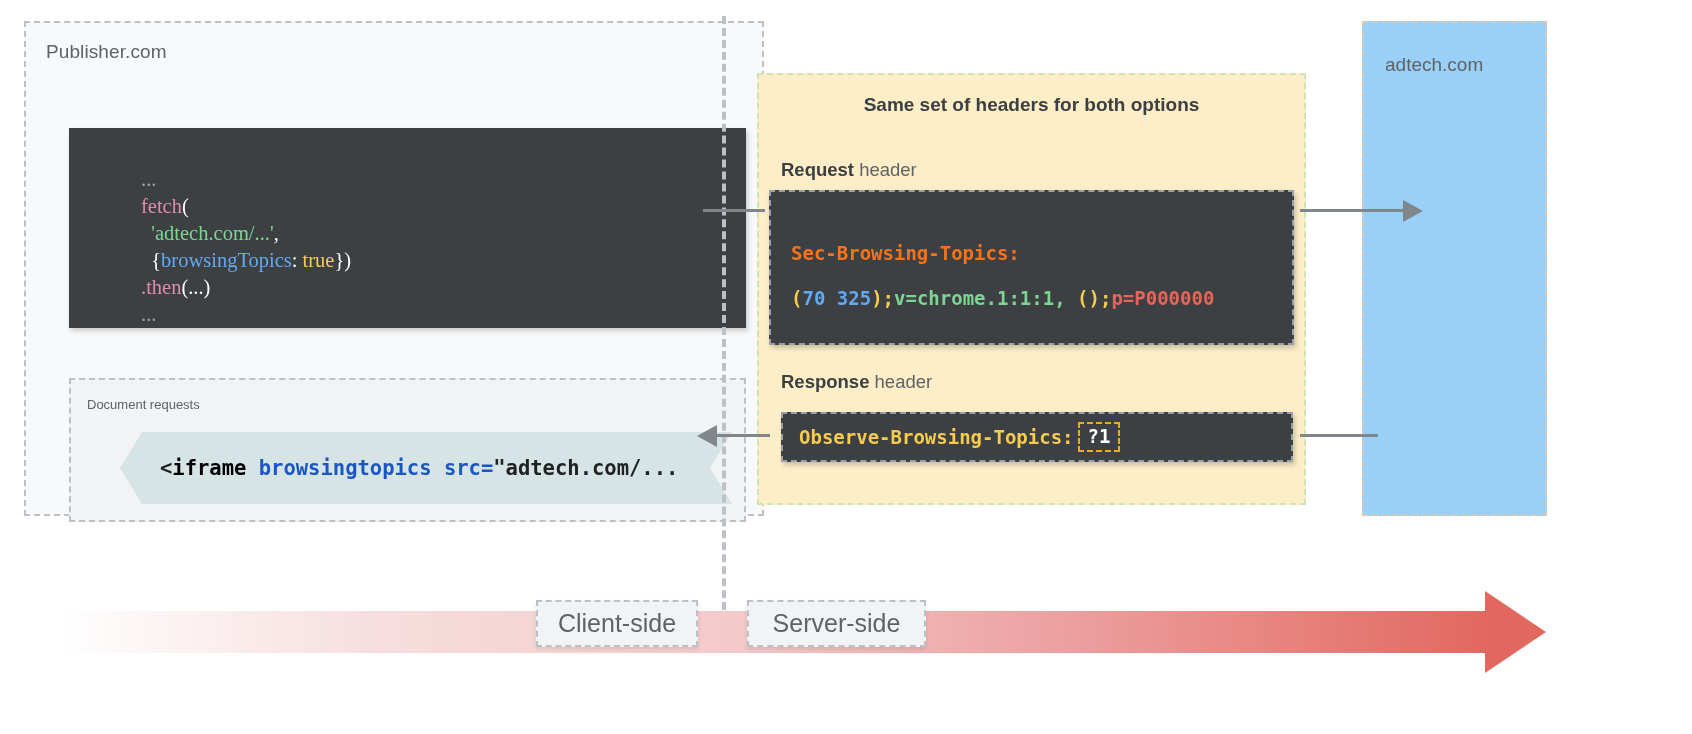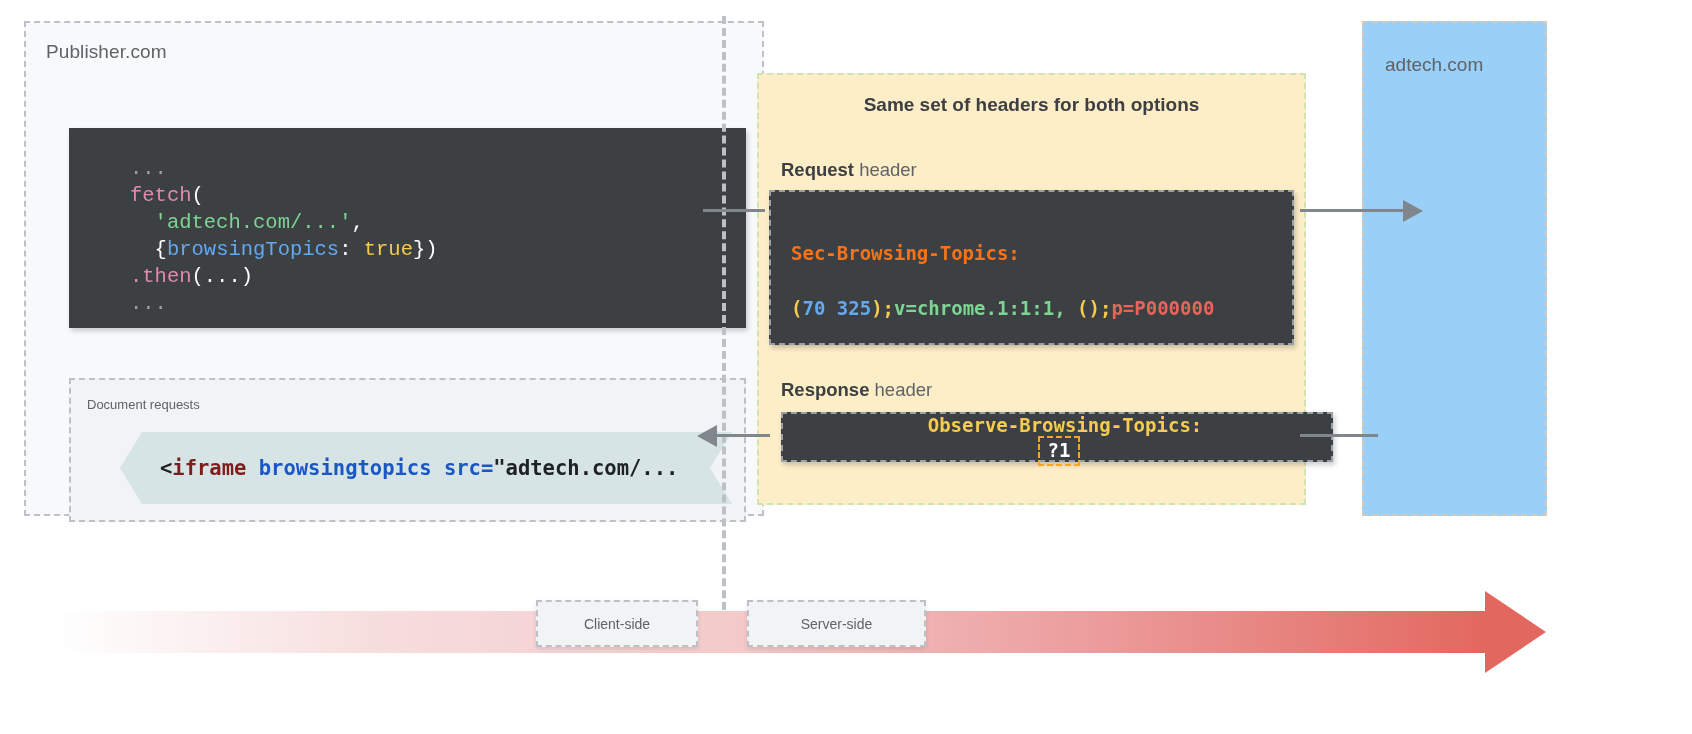--- a/index.html
+++ b/index.html
@@ -26,22 +26,22 @@
 
   
   #fetch-code{
     position:absolute;left:43px;top:105px;width:677px;height:200px;
     background:#3c4043;
     box-shadow:2px 3px 5px rgba(0,0,0,.18);
     box-sizing:border-box;
     padding:22px 0 0 0;
   }
   #fetch-code pre{
-    margin:5px;padding:0 0 0 56px;
-    font-family:Liberation Mono, monospace;
+    margin:16px;padding:0 0 0 56px;
+    font-family:Liberation Serif, serif;
     font-size:20.5px;line-height:27px;
     color:#e8eaed;white-space:pre;
   }
   .tok-dots{color:#9aa0a6;}
   .tok-fn{color:#e08ab0;}
   .tok-punc{color:#ffffff;}
   .tok-str{color:#7ed492;}
   .tok-prop{color:#64a8f0;}
   .tok-bool{color:#f7cb4d;}
 
@@ -63,21 +63,21 @@
     clip-path:polygon(0 50%, 22px 0, 100% 0, calc(100% - 22px) 50%, 100% 100%, 22px 100%);
     display:flex;align-items:center;
     box-shadow:0 3px 4px rgba(0,0,0,.12);
   }
   #iframe-chevron .code{
     padding-left:40px;
     font-family:"DejaVu Sans Mono","Liberation Mono",monospace;
     font-size:20.5px;font-weight:bold;white-space:pre;
   }
   .h-punc{color:#202124;}
-  .h-tag{color:#7f1d1d;text-align:center;}
+  .h-tag{color:#000000;text-align:center;}
   .h-attr{color:#1a56c4;}
 
   
   #client-server-divider{
     position:absolute;left:722px;top:16px;width:0;height:630px;
     border-left:4px dashed #bdc1c6;
   }
 
   
   #headers-panel{
@@ -89,51 +89,51 @@
   #headers-panel-title{
     position:absolute;left:0;right:0;top:19px;text-align:center;
     font-size:19px;font-weight:bold;color:#3c4043;
   }
   .hdr-label{
     position:absolute;left:22px;
     font-size:18.5px;color:#5f6368;
   }
   .hdr-label b{color:#3c4043;font-weight:bold;}
   #request-label{top:84px;}
-  #response-label{top:304px;}
+  #response-label{top:296px;}
 
   
   #request-box{
     position:absolute;left:10px;top:115px;width:525px;height:155px;
     background:#3c4043;
     border:2px dashed #9aa0a6;
     box-shadow:2px 3px 5px rgba(0,0,0,.2);
     box-sizing:border-box;
   }
   #request-box .line{
     position:absolute;left:20px;
     font-family:"DejaVu Sans Mono","Liberation Mono",monospace;
     font-size:19px;font-weight:bold;white-space:pre;
   }
   #request-header-name{top:50px;color:#f97316;}
-  #request-header-value{top:105px;font-weight:normal;}
+  #request-header-value{top:95px;font-weight:normal;}
   .v-paren{color:#f7cb4d;}
   .v-num{color:#64a8f0;}
   .v-semi{color:#f7cb4d;}
   .v-chrome{color:#7ed492;}
   .v-p{color:#e8645a;}
 
   
   #response-box{
-    position:absolute;left:22px;top:337px;width:552px;height:50px;
+    position:absolute;left:22px;top:337px;width:512px;height:50px;
     background:#3c4043;
     border:2px dashed #9aa0a6;
     box-shadow:2px 3px 5px rgba(0,0,0,.2);
     box-sizing:border-box;
-    display:flex;align-items:center;flex-direction:column;
+    display:flex;align-items:center;
   }
   #response-box .line{
     padding-left:16px;
     font-family:"DejaVu Sans Mono","Liberation Mono",monospace;
     font-size:19px;font-weight:bold;white-space:pre;color:#f7cb4d;
   }
   #observe-value-box{
     margin-left:4px;
     border:2px dashed #f6a623;
     padding:1px 8px 3px 8px;
@@ -176,21 +176,21 @@
     position:absolute;left:1485px;top:591px;width:0;height:0;
     border-top:41px solid transparent;border-bottom:41px solid transparent;
     border-left:61px solid #e2685f;
   }
   .timeline-chip{
     position:absolute;top:600px;height:47px;
     background:#f1f3f4;
     border:2px dashed #bdc1c6;
     box-sizing:border-box;
     display:flex;align-items:center;justify-content:center;
-    font-size:14px;color:#5f6368;
+    font-size:25px;color:#5f6368;
     box-shadow:0 2px 4px rgba(0,0,0,.10);
   }
   #chip-client{left:536px;width:162px;}
   #chip-server{left:747px;width:179px;}
 </style>
 </head>
 <body>
 
 <div class="canvas">
 

